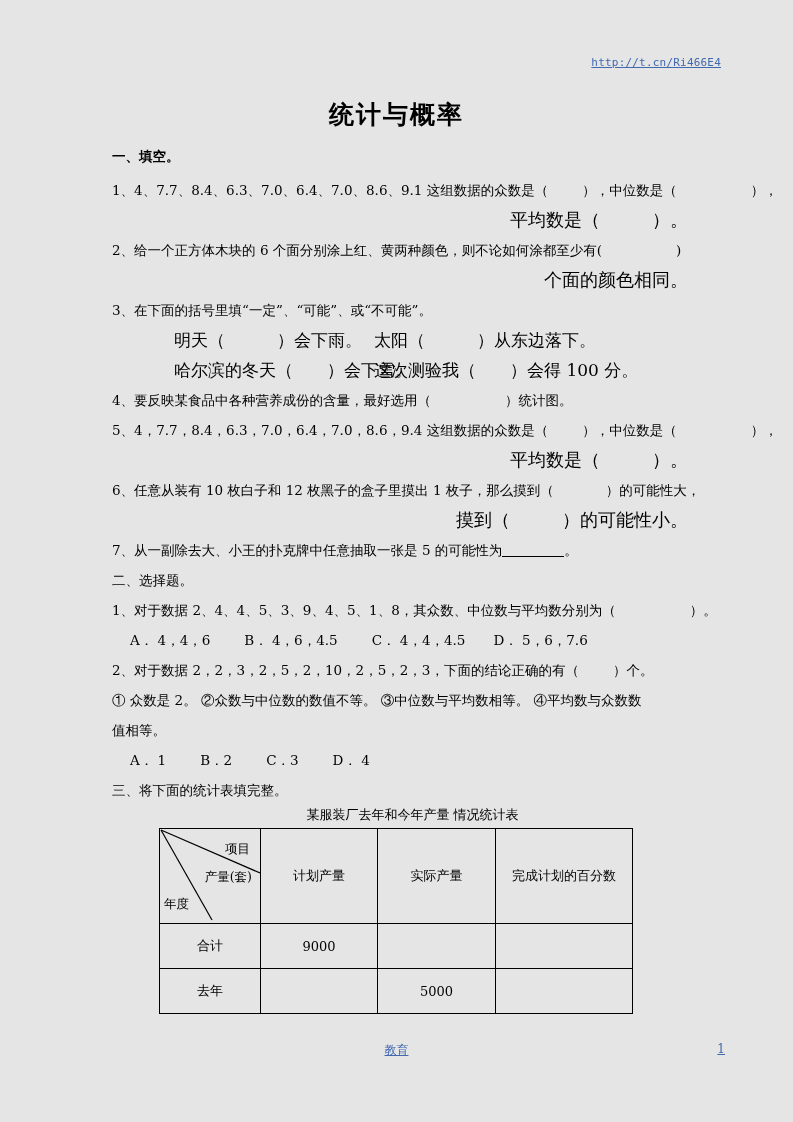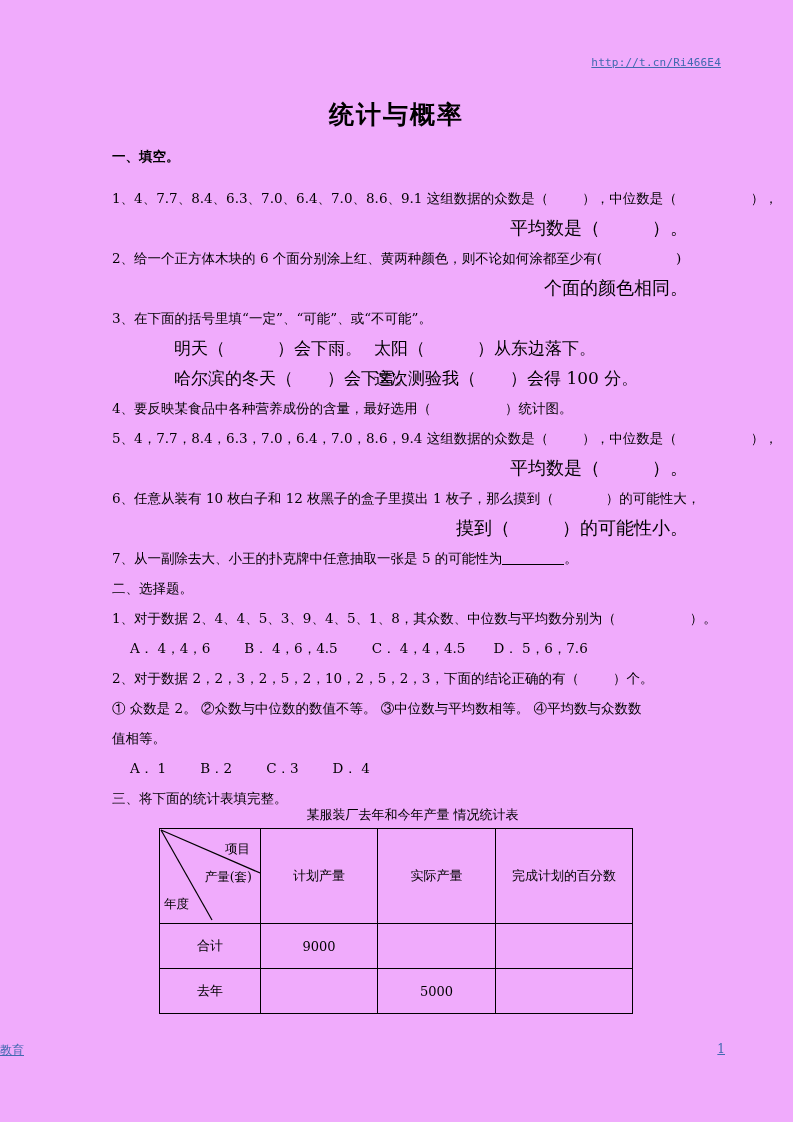--- a/index.html
+++ b/index.html
@@ -8,21 +8,21 @@
     background: #ffffff;
   }
   body {
     font-family: "DejaVu Serif", "Liberation Serif", serif;
     color: #000000;
   }
   .page {
     position: relative;
     width: 793px;
     height: 1122px;
-    background: #f0abfc;
+    background: #e5e5e5;
     overflow: hidden;
     box-sizing: border-box;
     padding-left: 16px;
   }
 
   
   .top-url {
     position: absolute;
     top: 56px;
     right: 72px;
@@ -52,21 +52,21 @@
     position: absolute;
     top: 145px;
     left: 112px;
     width: 576px;
   }
 
   .sec-head {
     font-size: 13.5px;
     font-weight: bold;
     line-height: 22px;
-    margin-bottom: 16px;
+    margin-bottom: 8px;
     font-family: "DejaVu Sans", "Liberation Sans", sans-serif;
   }
   .sec-head-2 {
     font-size: 13.5px;
     font-weight: normal;
     line-height: 30px;
     font-family: "DejaVu Serif", "Liberation Serif", serif;
   }
 
   .q {
@@ -162,21 +162,21 @@
   .lbl-item  { top: 14px;  right: 10px; }
   .lbl-qty   { top: 42px;  right: 8px;  }
   .lbl-year  { bottom: 13px; left: 4px; }
 
   
   .footer-center {
     position: absolute;
     top: 1042px;
     left: 0;
     width: 100%;
-    text-align: left;
+    text-align: center;
     font-size: 12px;
   }
   .footer-center span {
     color: #4169b0;
     text-decoration: underline;
   }
   .footer-page {
     position: absolute;
     top: 1042px;
     right: 68px;

